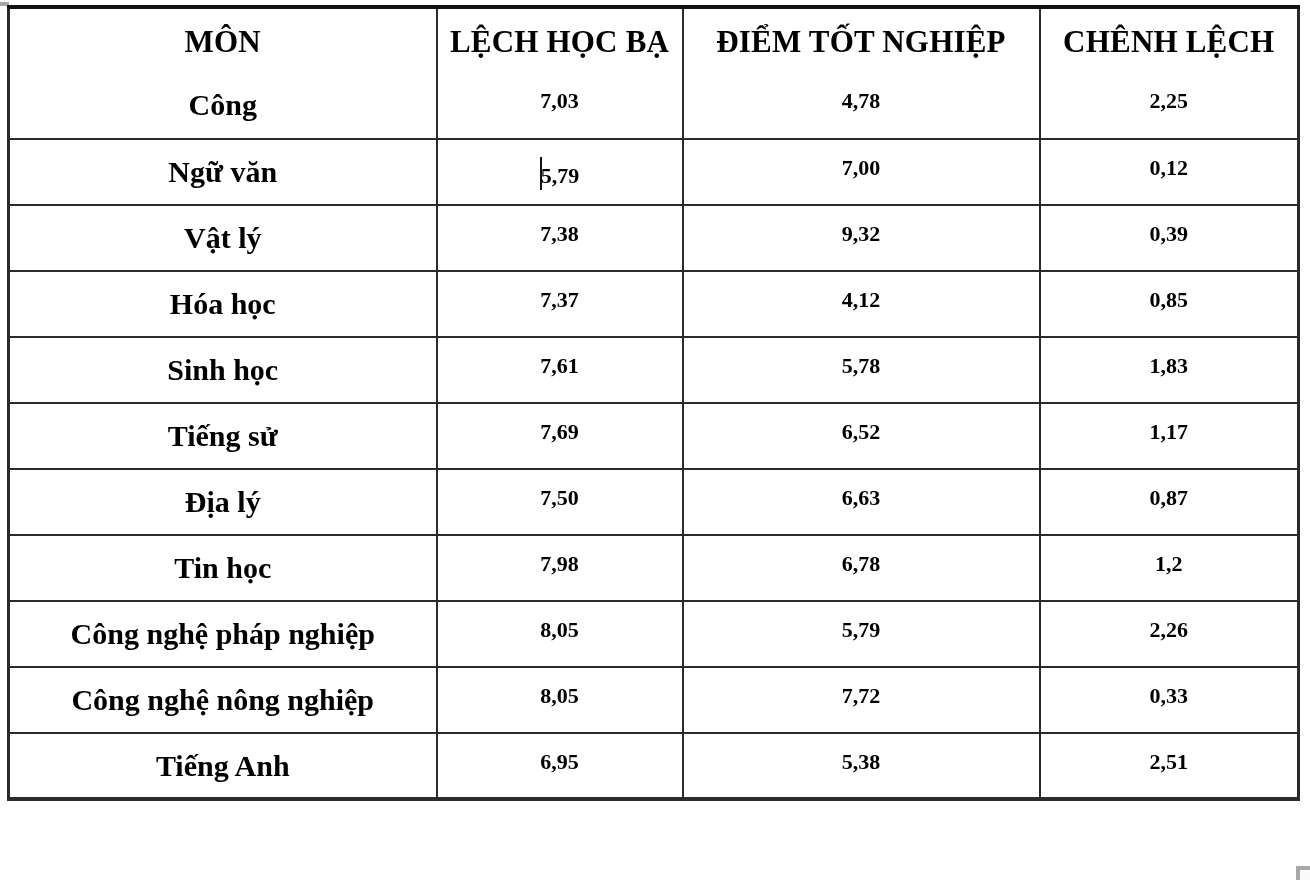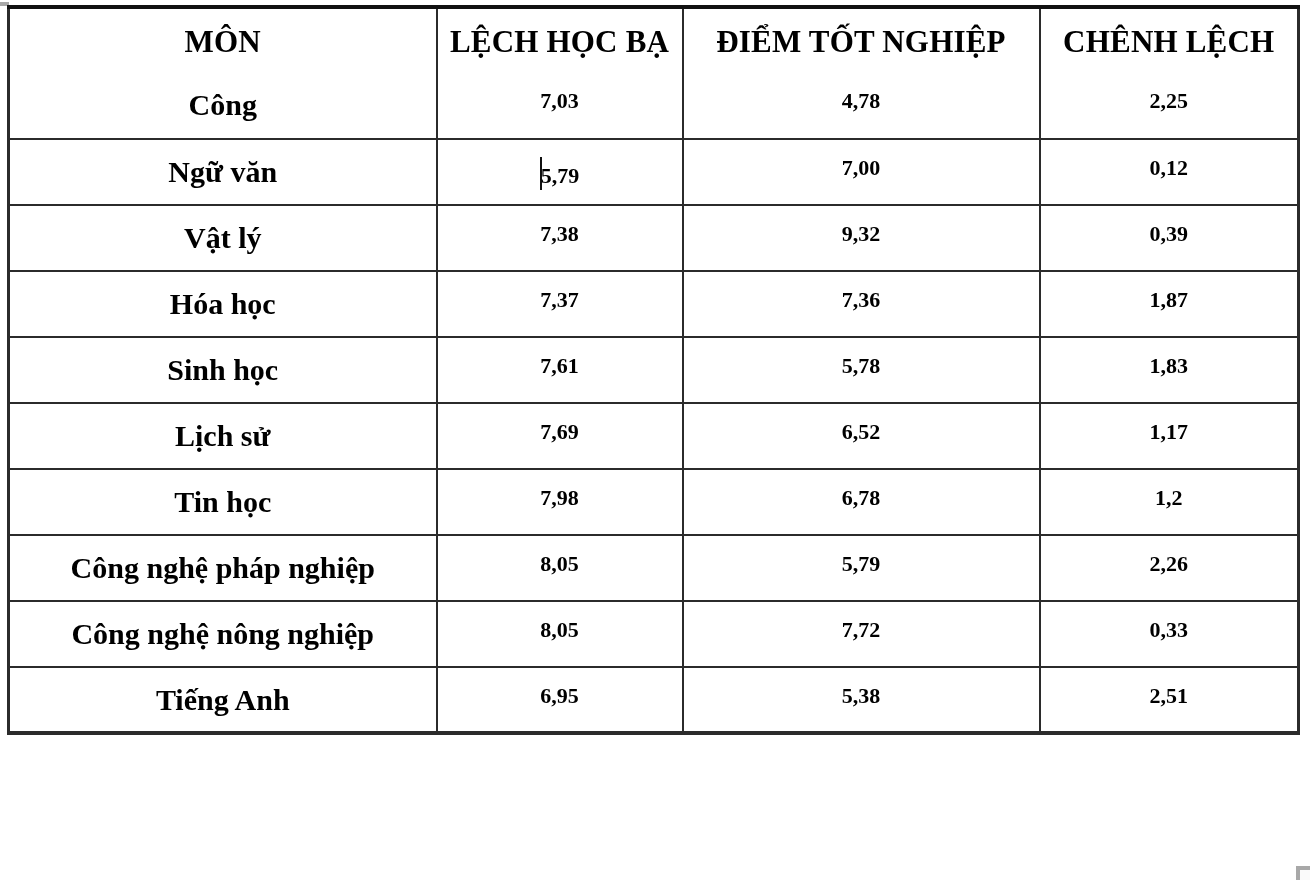--- a/index.html
+++ b/index.html
@@ -211,52 +211,66 @@
             </td>
           </tr>
           <tr>
             <td>
               <span class="cell-inner subject-text">Hóa học</span>
             </td>
             <td>
               <span class="cell-inner num-text">7,37</span>
             </td>
             <td>
-              <span class="cell-inner num-text">7,36</span>
-            </td>
-            <td>
-              <span class="cell-inner num-text">1,87</span>
+              <span class="cell-inner num-text">4,12</span>
+            </td>
+            <td>
+              <span class="cell-inner num-text">0,85</span>
             </td>
           </tr>
           <tr>
             <td>
               <span class="cell-inner subject-text">Sinh học</span>
             </td>
             <td>
               <span class="cell-inner num-text">7,61</span>
             </td>
             <td>
               <span class="cell-inner num-text">5,78</span>
             </td>
             <td>
               <span class="cell-inner num-text">1,83</span>
             </td>
           </tr>
           <tr>
             <td>
-              <span class="cell-inner subject-text">Lịch sử</span>
+              <span class="cell-inner subject-text">Tiếng sử</span>
             </td>
             <td>
               <span class="cell-inner num-text">7,69</span>
             </td>
             <td>
               <span class="cell-inner num-text">6,52</span>
             </td>
             <td>
               <span class="cell-inner num-text">1,17</span>
+            </td>
+          </tr>
+          <tr>
+            <td>
+              <span class="cell-inner subject-text">Địa lý</span>
+            </td>
+            <td>
+              <span class="cell-inner num-text">7,50</span>
+            </td>
+            <td>
+              <span class="cell-inner num-text">6,63</span>
+            </td>
+            <td>
+              <span class="cell-inner num-text">0,87</span>
             </td>
           </tr>
           <tr>
             <td>
               <span class="cell-inner subject-text">Tin học</span>
             </td>
             <td>
               <span class="cell-inner num-text">7,98</span>
             </td>
             <td>

